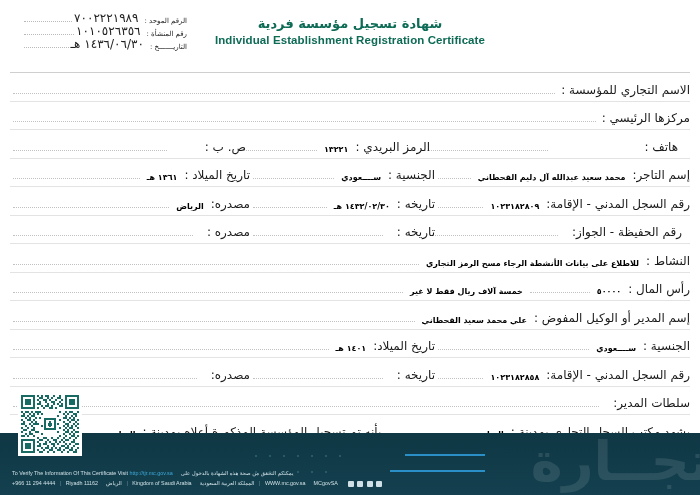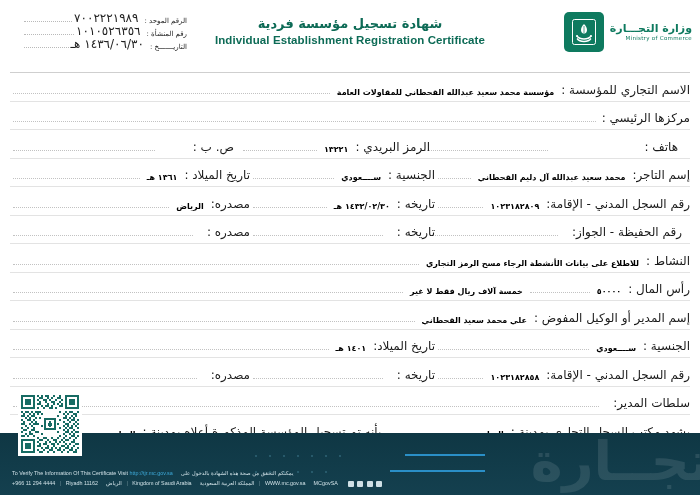--- a/index.html
+++ b/index.html
@@ -66,38 +66,20 @@
   .soc{display:inline-block;width:6px;height:6px;background:#cfe0e6;border-radius:1px;
        margin-left:2px;vertical-align:middle;}
 </style>
 </head>
 <body>
 
 <div class="page">
 
   <div class="header">
 
-    <div class="logo-wrap">
-      <div class="logo-txt">
-        <div class="logo-ar">وزارة التجـــارة</div>
-        <div class="logo-en">Ministry of Commerce</div>
-      </div>
-      <div class="emblem">
-        <svg width="28" height="30" viewBox="0 0 28 30" aria-hidden="true">
-          <rect x="0" y="0" width="28" height="30" rx="3" fill="#0e7a5f"></rect>
-          <rect x="2.5" y="2.5" width="23" height="25" rx="2" fill="none" stroke="#ffffff" stroke-width="1"></rect>
-          <path d="M14 7 C12 9 11 11 11 13 C11 15 12 16 14 17 C16 16 17 15 17 13 C17 11 16 9 14 7 Z" fill="#ffffff"></path>
-          <path d="M14 9 L14 18" stroke="#0e7a5f" stroke-width=".7"></path>
-          <path d="M7 19 C10 23 18 23 21 19" stroke="#ffffff" stroke-width="1.3" fill="none"></path>
-          <path d="M7 21.5 C10 25.5 18 25.5 21 21.5" stroke="#ffffff" stroke-width="1.3" fill="none"></path>
-          <circle cx="7" cy="19" r="1.1" fill="#ffffff"></circle>
-          <circle cx="21" cy="19" r="1.1" fill="#ffffff"></circle>
-        </svg>
-      </div>
-    </div>
 
     <div class="titles">
       <div class="t-ar">شهادة تسجيل مؤسسة فردية</div>
       <div class="t-en">Individual Establishment Registration Certificate</div>
     </div>
 
     <div class="meta">
       <div class="meta-row">
         <span class="meta-lbl">الرقم الموحد :</span>
         <span class="meta-val num">٧٠٠٢٢٢١٩٨٩</span>
@@ -114,21 +96,20 @@
         <span class="meta-dots"></span>
       </div>
     </div>
   </div>
 
   <div class="body">
 
     <div class="rowline">
       <div class="cell" style="right:0;left:0;">
         <span class="lbl">الاسم التجاري للمؤسسة :</span>
-        <span class="val">مؤسسة محمد سعيد عبدالله القحطاني للمقاولات العامة</span>
         <span class="dots"></span>
       </div>
     </div>
 
     <div class="rowline">
       <div class="cell" style="right:0;left:0;">
         <span class="lbl">مركزها الرئيسي :</span>
         <span class="dots"></span>
       </div>
     </div>
@@ -137,21 +118,21 @@
       <div class="cell" style="right:12px;width:260px;gap:41px;">
         <span class="lbl">هاتف :</span>
         <span class="val"></span>
         <span class="dots"></span>
       </div>
       <div class="cell" style="right:260px;width:190px;">
         <span class="lbl">الرمز البريدي :</span>
         <span class="val num">١٣٢٢١</span>
         <span class="dots"></span>
       </div>
-      <div class="cell" style="right:456px;left:0;gap:12px;">
+      <div class="cell" style="right:444px;left:0;gap:12px;">
         <span class="lbl">ص. ب :</span>
         <span class="val"></span>
         <span class="dots"></span>
       </div>
     </div>
 
     <div class="rowline">
       <div class="cell" style="right:0;width:255px;">
         <span class="lbl">إسم التاجر:</span>
         <span class="val">محمد سعيد عبدالله آل دليم القحطاني</span>

